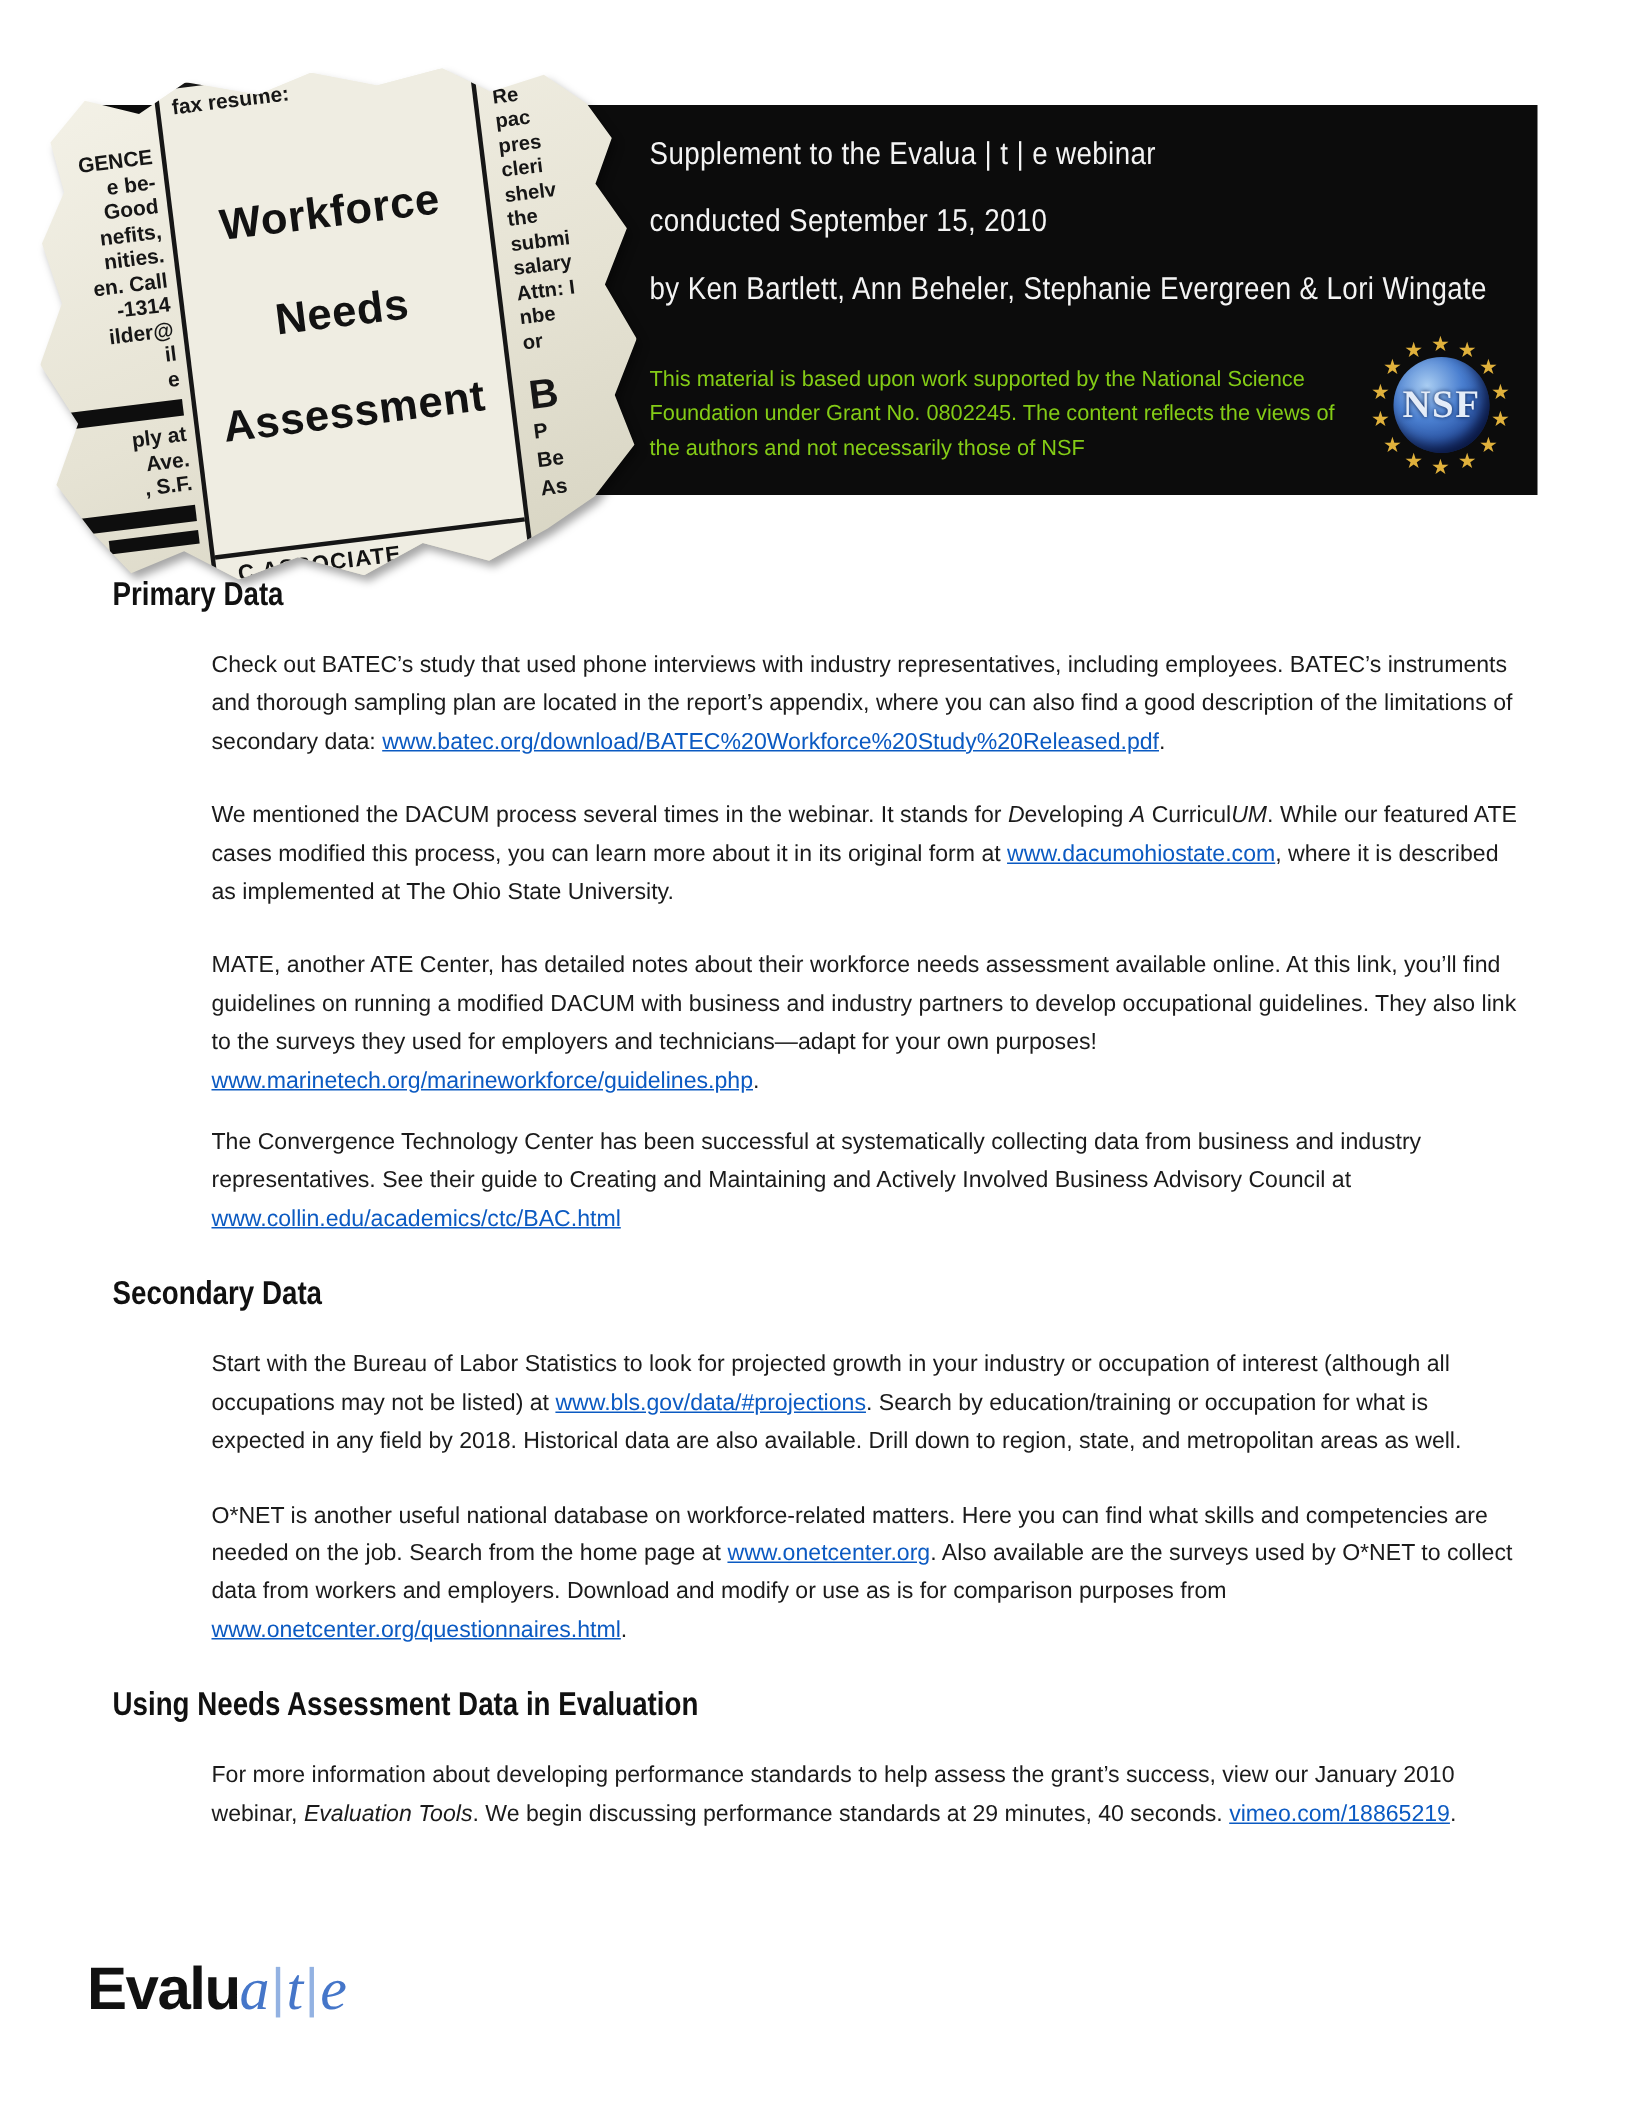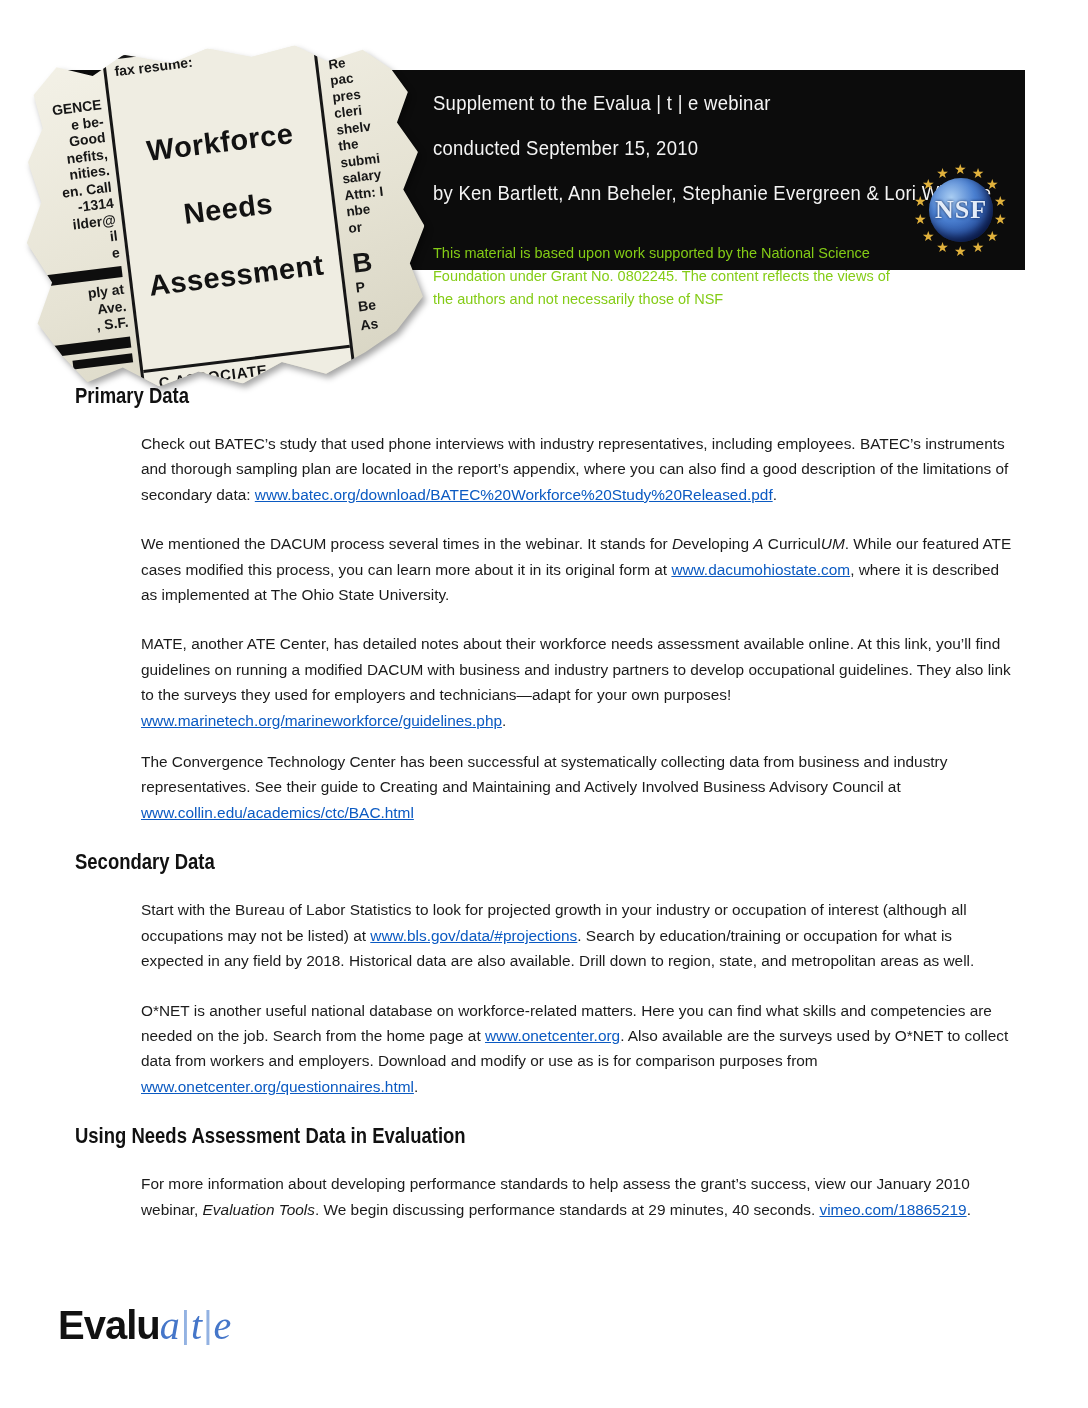--- a/index.html
+++ b/index.html
@@ -6,21 +6,21 @@
     --c-band:#0c0c0c; --c-link:#0b5ac2; --c-logo-blue:#4576c9; --c-logo-bar:#93b2e2;
     --c-paper:#edebdf; --c-ink:#1b1b1b; --c-nsf-star:#e0b13c; --c-nsf-globe:#2b56a8;
   }
   *{margin:0;padding:0;box-sizing:border-box;}
   html,body{background:#fff;}
   body{
     position:relative;width:1088px;height:1408px;overflow:hidden;
     font-family:"Liberation Sans",sans-serif;color:var(--c-ink);
   }
   
-  .band{position:absolute;left:65px;top:70px;width:960px;height:200px;background:var(--c-band);}
+  .band{position:absolute;left:65px;top:70px;width:960px;height:260px;background:var(--c-band);}
   .band-text{position:absolute;left:368px;top:10px;width:575px;}
   .band-line{
     color:#f4f4f4;font-size:21px;font-weight:500;letter-spacing:.3px;
     transform:scaleX(.88);transform-origin:left center;
     height:45px;line-height:45px;white-space:nowrap;
   }
   .disclaimer{
     position:absolute;left:368px;top:172px;width:478px;
     color:#84cc16;font-size:14.5px;line-height:23px;
   }

